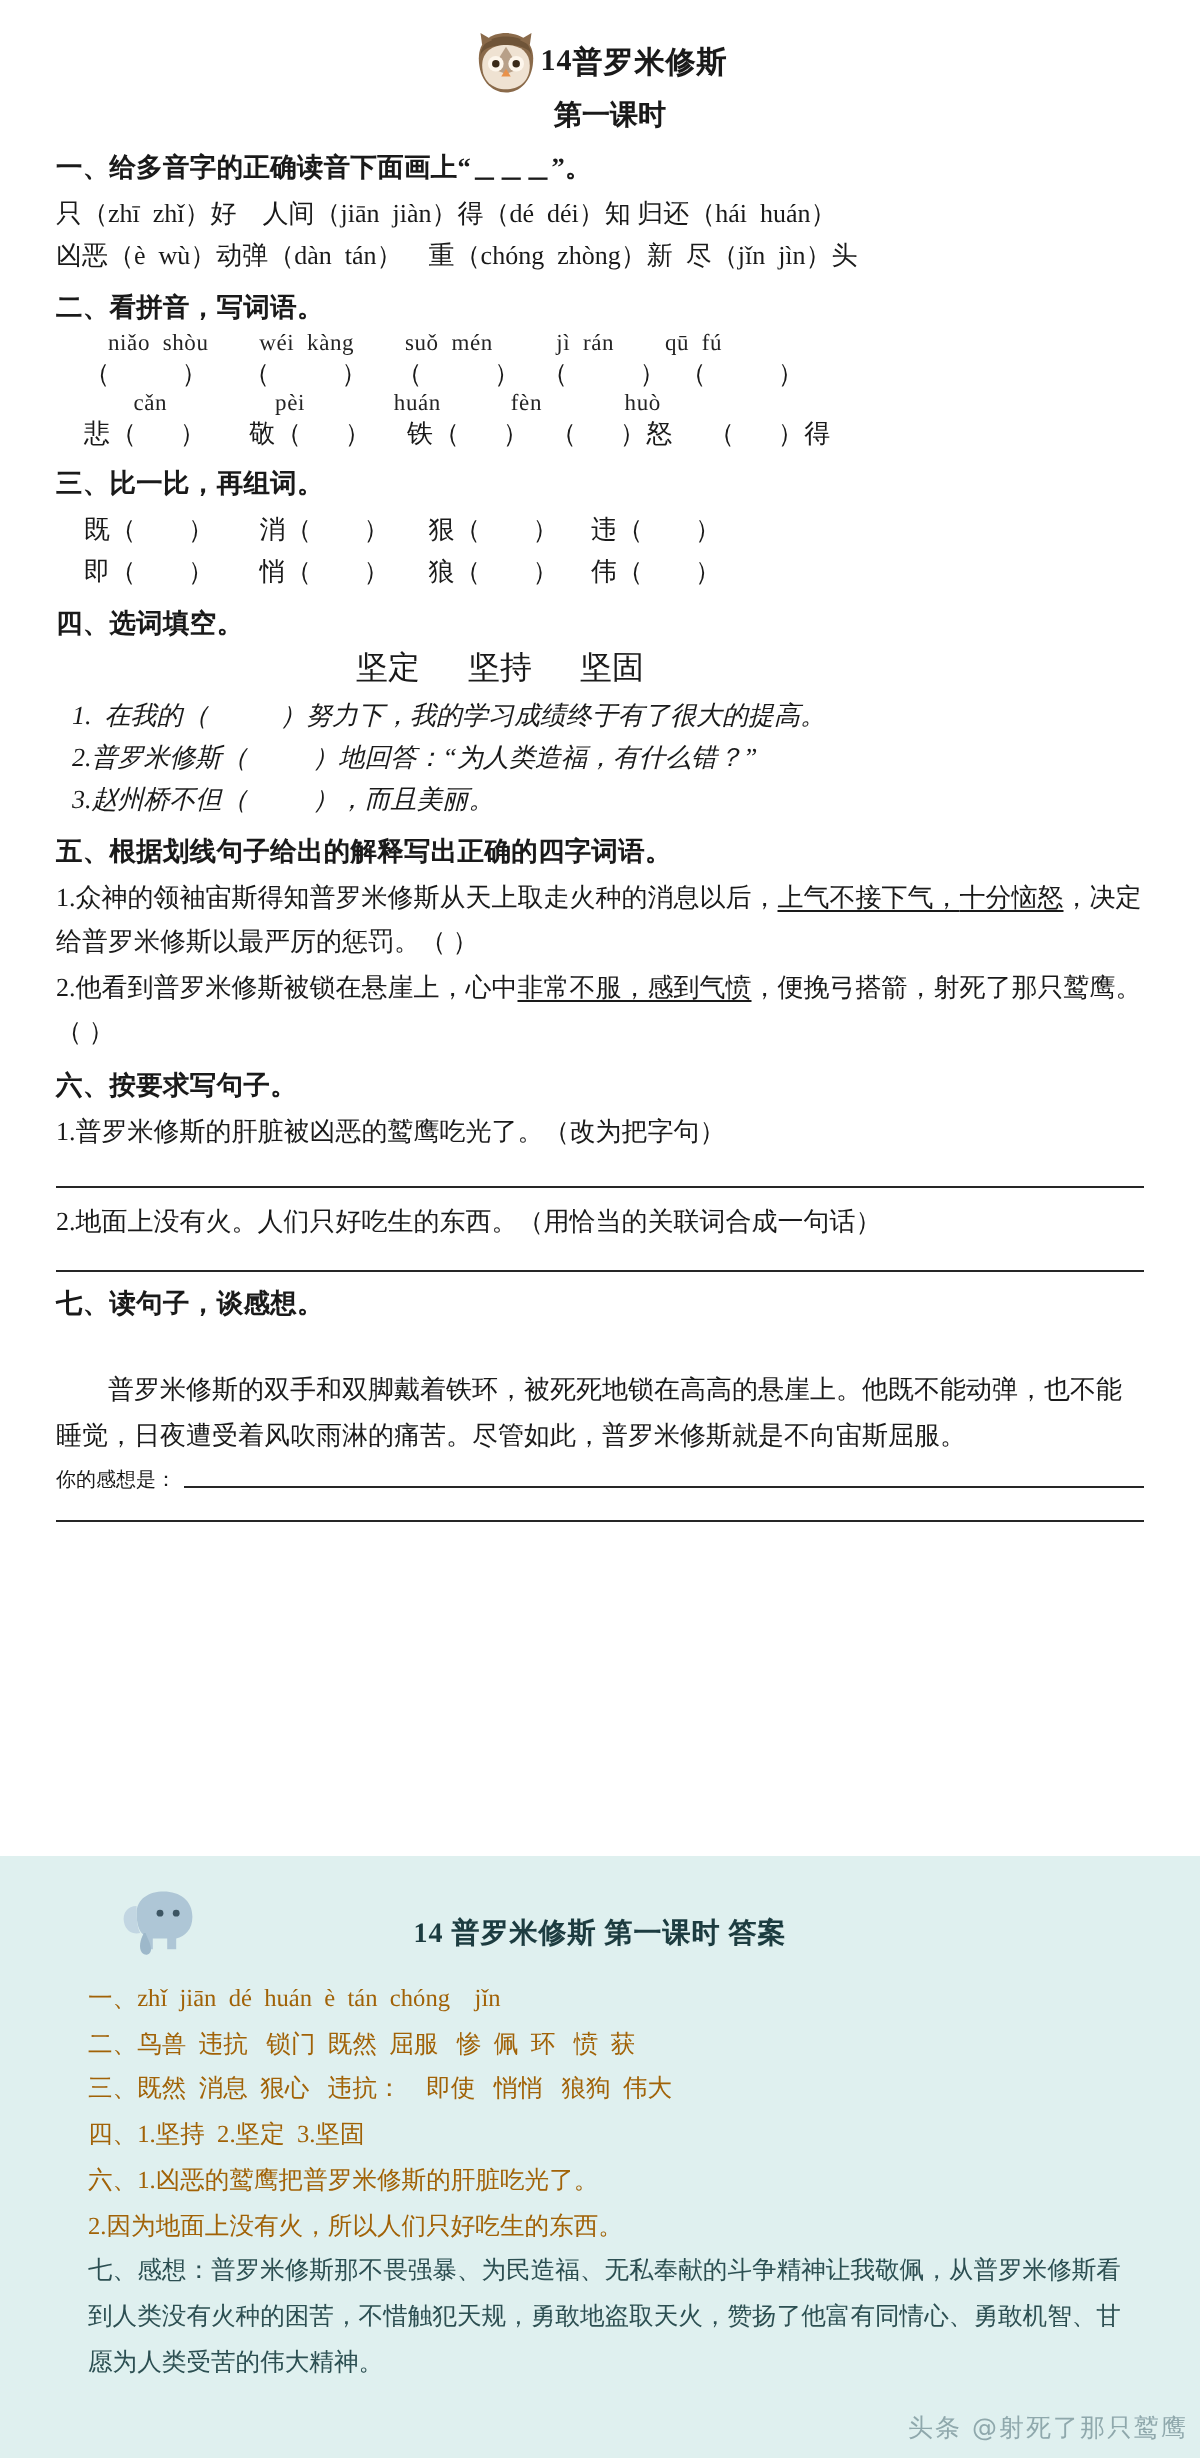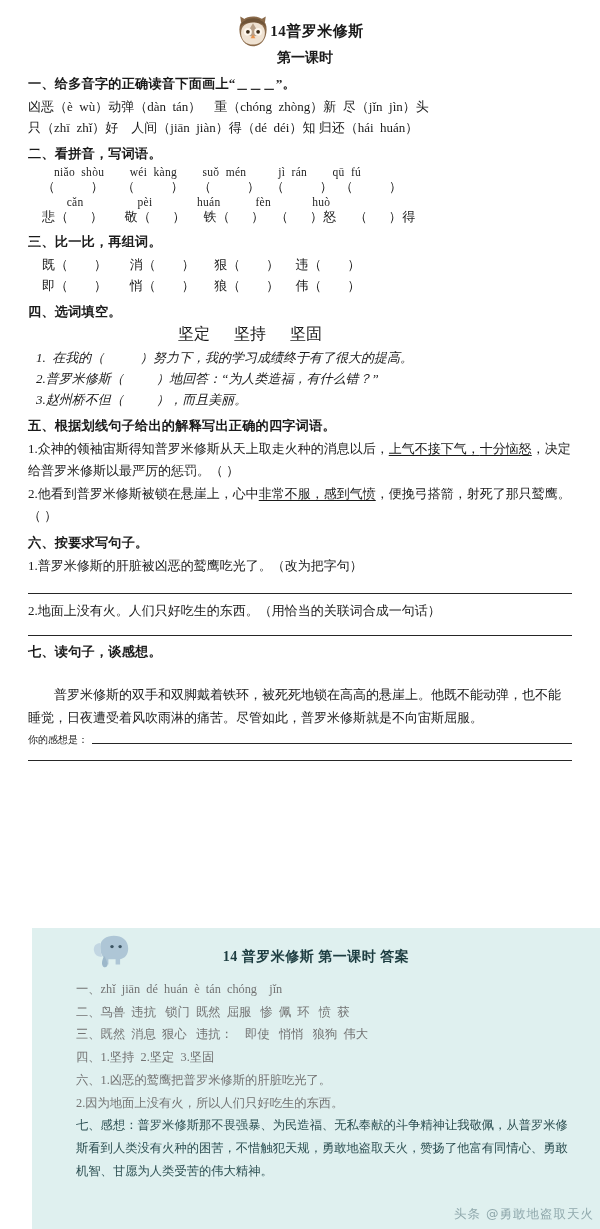--- a/index.html
+++ b/index.html
@@ -119,23 +119,22 @@
 
   
   .answers {
     position: absolute;
     left: 0;
     right: 0;
     bottom: 0;
     top: 928px;
     background: #dff0ef;
     box-sizing: border-box;
-    padding: 8px 30px 8px 30px;
+    padding: 18px 30px 8px 30px;
     overflow: hidden;
-    margin-left: 32px;
   }
   .ans-title-row {
     display: flex;
     align-items: center;
     justify-content: center;
     position: relative;
     height: 42px;
   }
   .eleph-icon {
     position: absolute;
@@ -146,21 +145,21 @@
   }
   .ans-title {
     font-size: 14px;
     font-weight: bold;
     letter-spacing: 0.5px;
     color: #1c3c40;
   }
   .ans-line {
     font-size: 12.3px;
     line-height: 1.85;
-    color: #737373;
+    color: #a16207;
     white-space: pre;
     padding-left: 14px;
   }
   .ans-cont {
     font-size: 12.3px;
     line-height: 1.85;
     color: #2c4f52;
     padding-left: 14px;
   }
 
@@ -198,22 +197,22 @@
           <path d="M20 24 L17.2 28.5 L22.8 28.5 Z" fill="#e8914a"></path>
         </svg>
       </span>
       <span class="title-main">14</span>
       <span class="title-main">普罗米修斯</span>
     </div>
     <div class="title-sub">第一课时</div>
   </div>
 
   <div class="sec-head">一、给多音字的正确读音下面画上“＿＿＿”。</div>
+  <div class="line">只（zhī  zhǐ）好    人间（jiān  jiàn）得（dé  déi）知 归还（hái  huán）</div>
   <div class="line">凶恶（è  wù）动弹（dàn  tán）    重（chóng  zhòng）新  尽（jǐn  jìn）头</div>
-  <div class="line">只（zhī  zhǐ）好    人间（jiān  jiàn）得（dé  déi）知 归还（hái  huán）</div>
 
   <div class="sec-head">二、看拼音，写词语。</div>
   <div class="pinyin-row indent2">niǎo  shòu        wéi  kàng        suǒ  mén          jì  rán        qū  fú</div>
   <div class="brackets-row indent1">（          ）     （          ）    （          ）   （          ）  （          ）</div>
   <div class="pinyin-row indent2">    cǎn                 pèi              huán           fèn             huò</div>
   <div class="brackets-row indent1">悲（      ）      敬（      ）     铁（      ）   （      ）怒     （      ）得</div>
 
   <div class="sec-head">三、比一比，再组词。</div>
   <div class="line indent1">既（        ）       消（        ）      狠（        ）     违（        ）</div>
   <div class="line indent1">即（        ）       悄（        ）      狼（        ）     伟（        ）</div>
@@ -258,14 +257,14 @@
   </div>
 
   <div class="ans-line">一、zhǐ  jiān  dé  huán  è  tán  chóng    jǐn</div>
   <div class="ans-line">二、鸟兽  违抗   锁门  既然  屈服   惨  佩  环   愤  获</div>
   <div class="ans-line">三、既然  消息  狠心   违抗：    即使   悄悄   狼狗  伟大</div>
   <div class="ans-line">四、1.坚持  2.坚定  3.坚固</div>
   <div class="ans-line">六、1.凶恶的鹫鹰把普罗米修斯的肝脏吃光了。</div>
   <div class="ans-line">2.因为地面上没有火，所以人们只好吃生的东西。</div>
   <div class="ans-cont">七、感想：普罗米修斯那不畏强暴、为民造福、无私奉献的斗争精神让我敬佩，从普罗米修斯看到人类没有火种的困苦，不惜触犯天规，勇敢地盗取天火，赞扬了他富有同情心、勇敢机智、甘愿为人类受苦的伟大精神。</div>
 
-  <div class="watermark">头条 @勇敢地盗取天火</div>
+  <div class="watermark">头条 @射死了那只鹫鹰</div>
 </div>
 
 </body></html>

